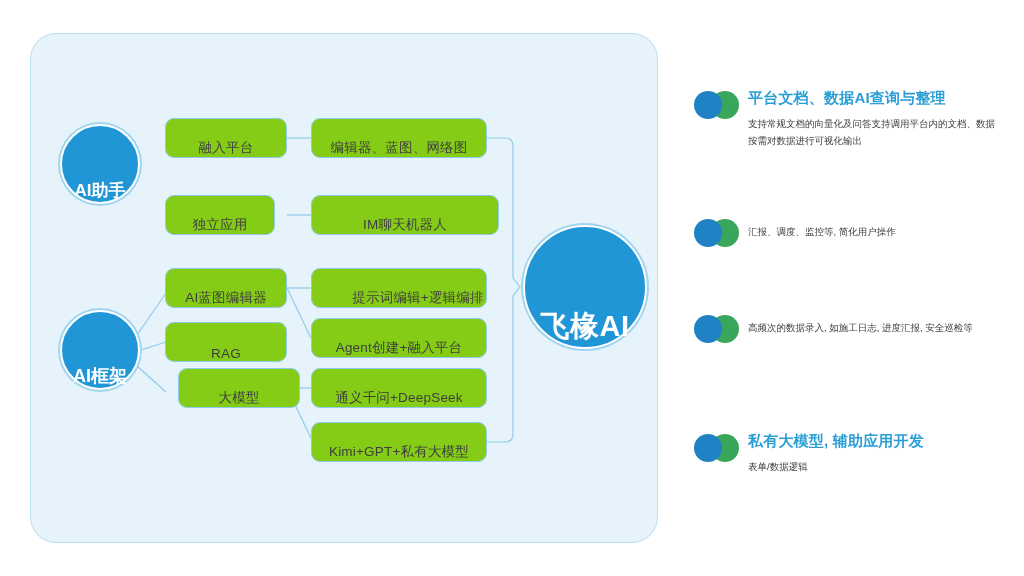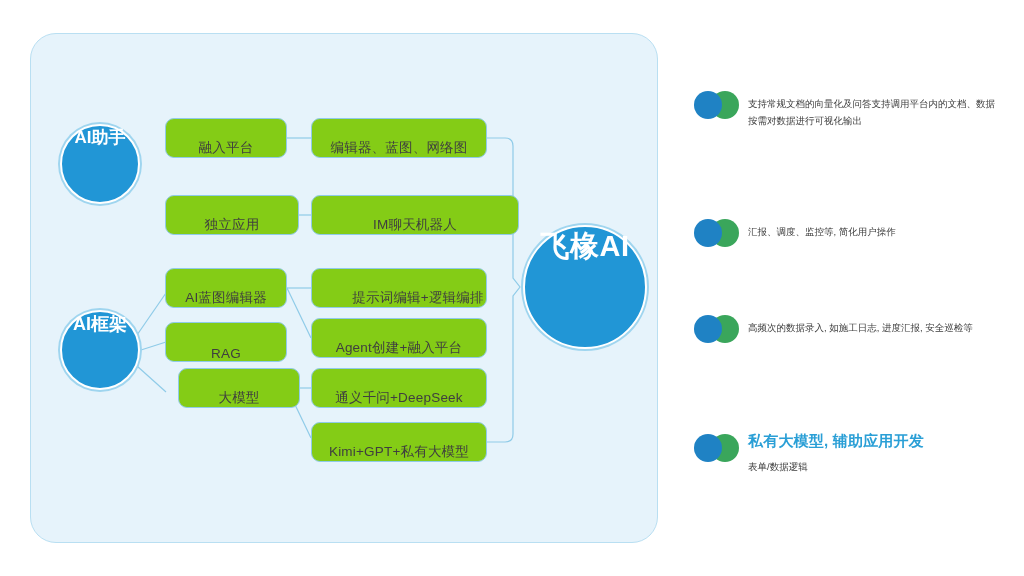--- a/index.html
+++ b/index.html
@@ -55,21 +55,21 @@
   }
 
   
   .cat-circle {
     position: absolute;
     border-radius: 50%;
     background: #2196d6;
     border: 2px solid #ffffff;
     box-shadow: 0 0 0 2px #9fd5ef;
     display: flex;
-    align-items: flex-start;
+    align-items: flex-end;
     justify-content: center;
     color: #ffffff;
     font-weight: bold;
     box-sizing: border-box;
   }
   #circle-ai-assistant {
     left: 60px; top: 124px;
     width: 80px; height: 80px;
     font-size: 17px;
   }
@@ -174,37 +174,37 @@
 <div class="cat-circle" id="circle-ai-framework">
   <span>AI框架</span>
 </div>
 <div class="cat-circle" id="circle-hub">
   <span>飞椽AI</span>
 </div>
 
 <div class="node-box" style="left:165px; top:118px; width:122px; height:40px;">
   <span>融入平台</span>
 </div>
-<div class="node-box" style="left:165px; top:195px; width:134px; height:40px;">
+<div class="node-box" style="left:165px; top:195px; width:110px; height:40px;">
   <span>独立应用</span>
 </div>
 <div class="node-box" style="left:165px; top:268px; width:122px; height:40px;">
   <span>AI蓝图编辑器</span>
 </div>
 <div class="node-box" style="left:165px; top:322px; width:122px; height:40px;">
   <span>RAG</span>
 </div>
 <div class="node-box" style="left:165px; top:368px; width:122px; height:40px;margin-left:13px;">
   <span>大模型</span>
 </div>
 
 <div class="node-box" style="left:311px; top:118px; width:176px; height:40px;">
   <span>编辑器、蓝图、网络图</span>
 </div>
-<div class="node-box" style="left:311px; top:195px; width:208px; height:40px;">
+<div class="node-box" style="left:311px; top:195px; width:188px; height:40px;">
   <span>IM聊天机器人</span>
 </div>
 <div class="node-box" style="left:311px; top:268px; width:176px; height:40px;padding-left:38px;">
   <span>提示词编辑+逻辑编排</span>
 </div>
 <div class="node-box" style="left:311px; top:318px; width:176px; height:40px;">
   <span>Agent创建+融入平台</span>
 </div>
 <div class="node-box" style="left:311px; top:368px; width:176px; height:40px;">
   <span>通义千问+DeepSeek</span>
@@ -214,20 +214,21 @@
 </div>
 
 <div id="feature-list">
 
   <div class="feature-item" style="top:0px;">
     <div class="feature-bullet">
       <span class="bullet-c1"></span>
       <span class="bullet-c2"></span>
     </div>
     <div class="feature-text">
+      <div class="feature-title">平台文档、数据AI查询与整理</div>
       <div class="feature-desc">支持常规文档的向量化及问答支持调用平台内的文档、数据按需对数据进行可视化输出</div>
     </div>
   </div>
 
   <div class="feature-item" style="top:128px;">
     <div class="feature-bullet">
       <span class="bullet-c1"></span>
       <span class="bullet-c2"></span>
     </div>
     <div class="feature-text">

